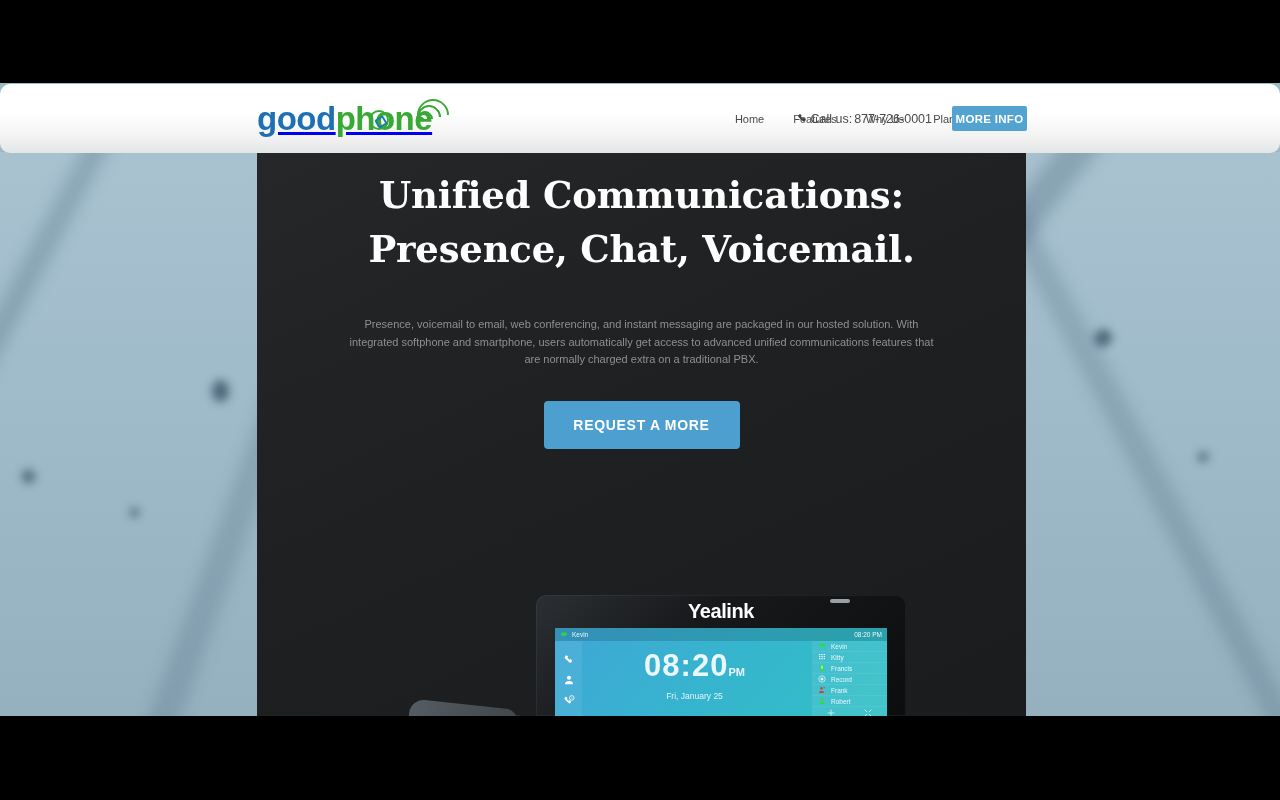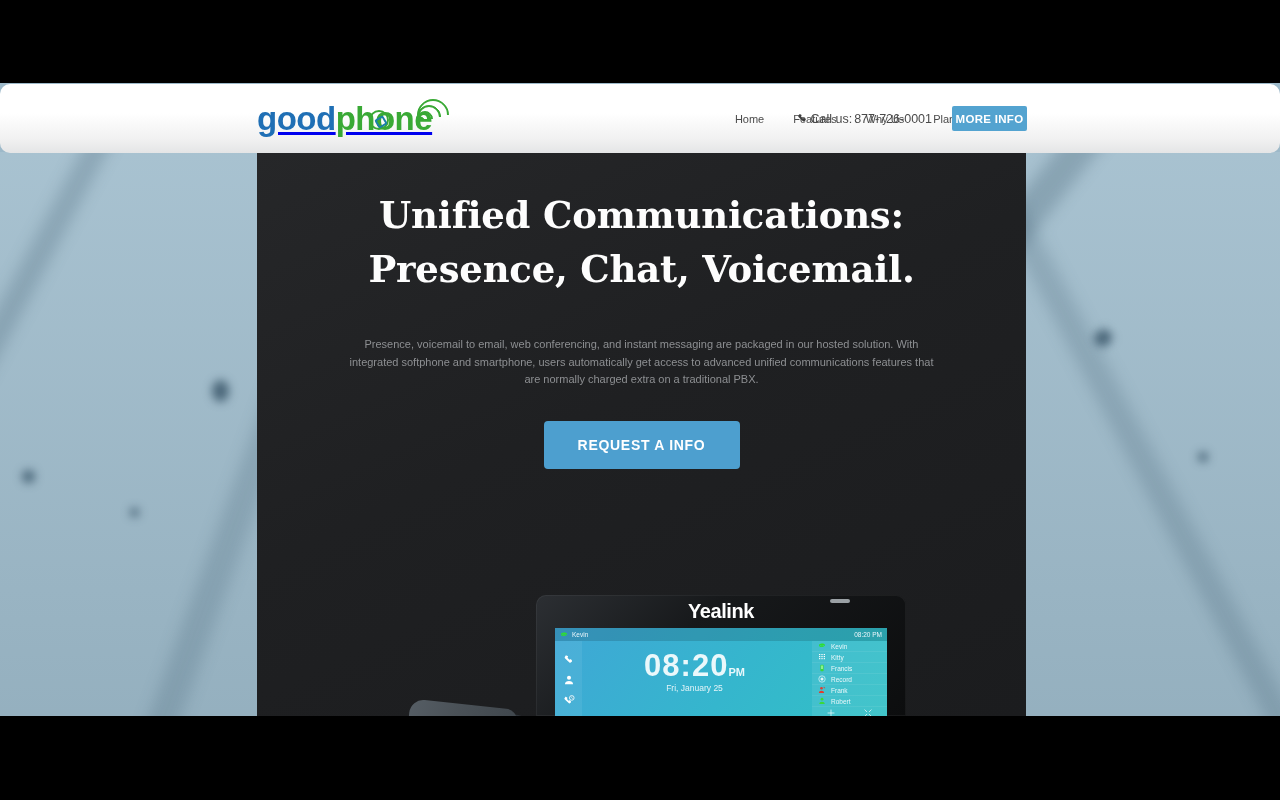--- a/index.html
+++ b/index.html
@@ -96,21 +96,21 @@
     font-family:Liberation Sans, sans-serif; cursor:pointer;
   }
 
   
   .hero {
     position:absolute; left:257px; top:69px; width:769px; height:564px;
     background:linear-gradient(155deg,#262729 0%,#1f2022 45%,#1b1c1e 100%);
     overflow:hidden; z-index:3;
   }
   .hero-title {
-    margin:36px auto 0; width:700px; text-align:center;
+    margin:16px auto 0; width:700px; text-align:center;
     font-family:"DejaVu Serif", serif; font-weight:bold;
     font-size:37px; line-height:54px; color:#fdfdfd; letter-spacing:-.2px;
   }
   .hero-sub {
     margin:40px auto 0; width:600px; text-align:center;
     font-size:11px; line-height:17.6px; color:#8d8f92;
   }
   .cta {
     display:block; margin:32px auto 0; width:196px; height:48px;
     background:#4d9fcf; color:#fff; border:none; border-radius:4px;
@@ -160,21 +160,21 @@
   .scr-left {
     position:absolute; left:0; top:13px; width:27px; bottom:0;
     background:rgba(255,255,255,.07);
     display:flex; flex-direction:column; align-items:center; justify-content:space-around;
     padding:7px 0; color:#fff;
   }
   .scr-left span { width:12px; height:12px; display:block; }
   .scr-clock { position:absolute; left:27px; right:80px; top:22px; text-align:center; color:#eaf8fb; }
   .clock-time { font-size:31px; font-weight:700; letter-spacing:1px; line-height:1; }
   .clock-time em { font-size:11px; font-style:normal; letter-spacing:0; }
-  .clock-date { margin-top:2px; font-size:8.5px; color:#e3f4f8; }
+  .clock-date { margin-top:10px; font-size:8.5px; color:#e3f4f8; }
   .scr-right {
     position:absolute; right:0; top:13px; width:75px; bottom:0;
     background:rgba(255,255,255,.08);
   }
   .contact {
     height:11px; display:flex; align-items:center; gap:5px;
     padding-left:6px; color:#e9f7fa; font-size:6.5px;
     border-bottom:1px solid rgba(255,255,255,.07);
   }
   .contact .ci { width:8px; height:8px; display:block; flex:0 0 8px; }
@@ -202,21 +202,21 @@
 
   <div class="hero">
 
     <h1 class="hero-title">
       <span>Unified Communications:</span><br>
       <span>Presence, Chat, Voicemail.</span>
     </h1>
 
     <p class="hero-sub">Presence, voicemail to email, web conferencing, and instant messaging are packaged in our hosted solution. With integrated softphone and smartphone, users automatically get access to advanced unified communications features that are normally charged extra on a traditional PBX.</p>
 
-    <button class="cta">REQUEST A INFO</button>
+    <button class="cta">REQUEST A MORE</button>
 
     <div class="handset">
       <div class="back"></div>
       <div class="front"></div>
     </div>
 
     <div class="phone">
       <div class="phone-body"></div>
       <div class="phone-led"></div>
       <div class="brand">Yealink</div>

